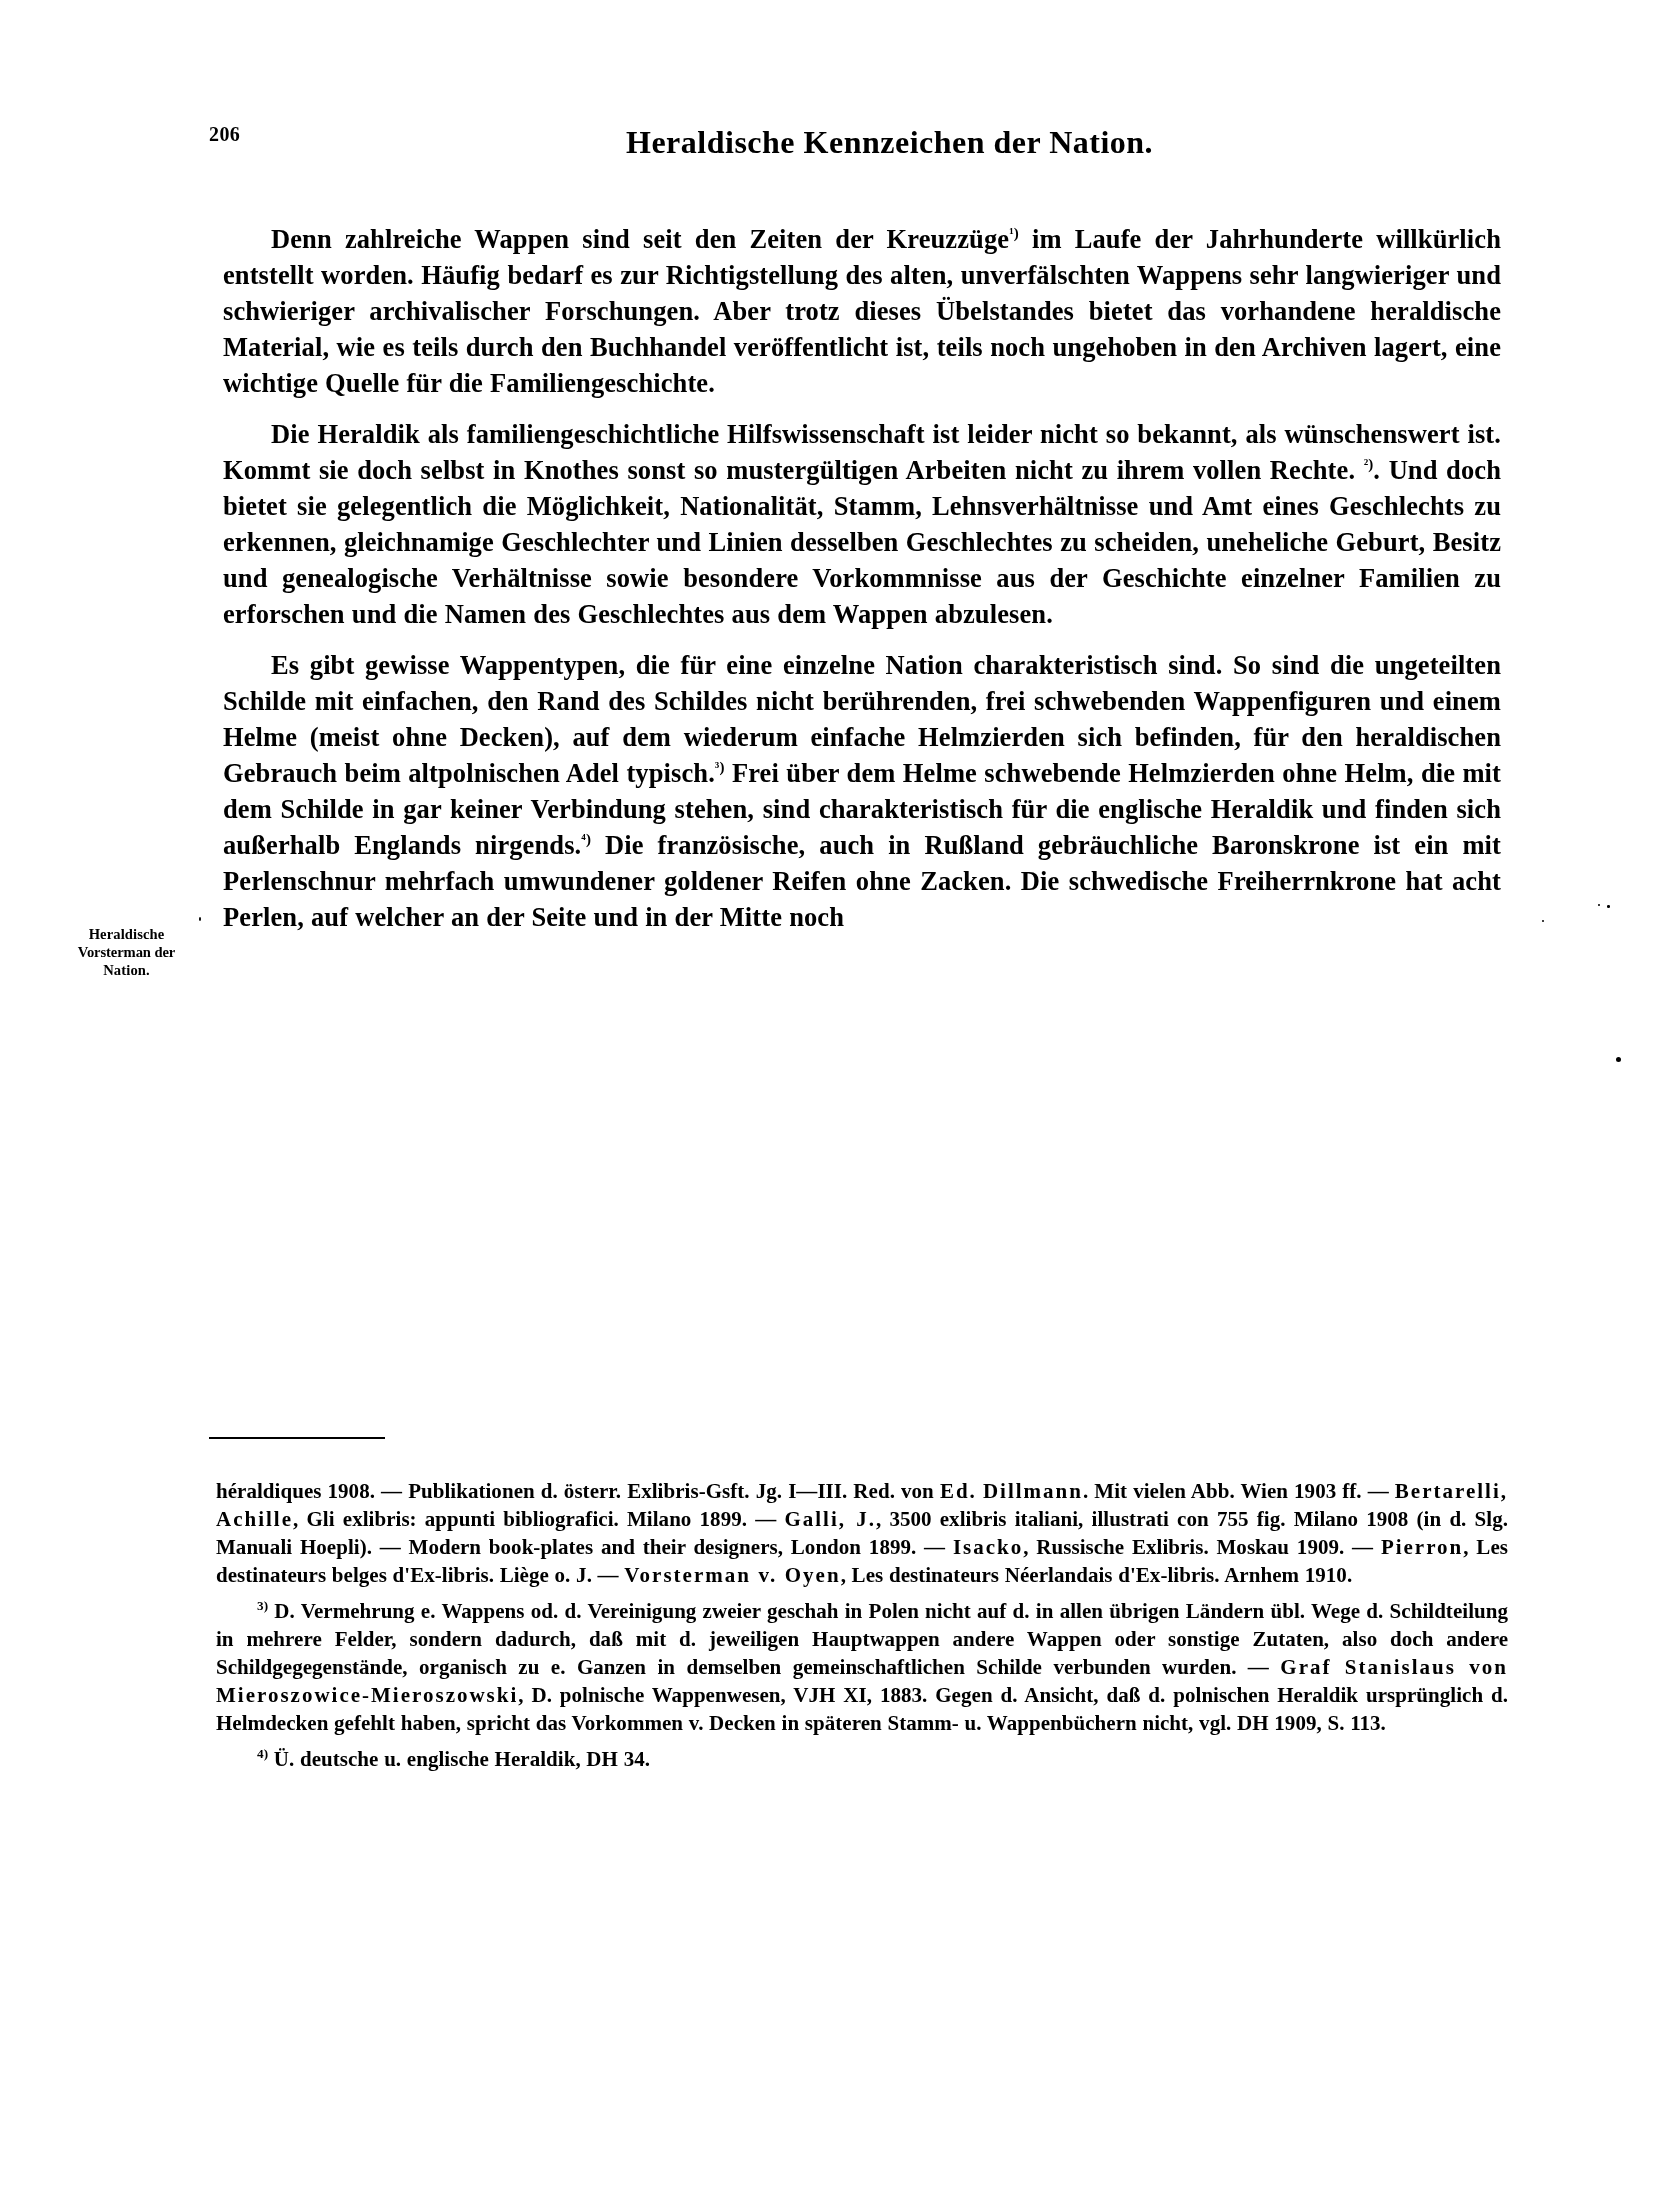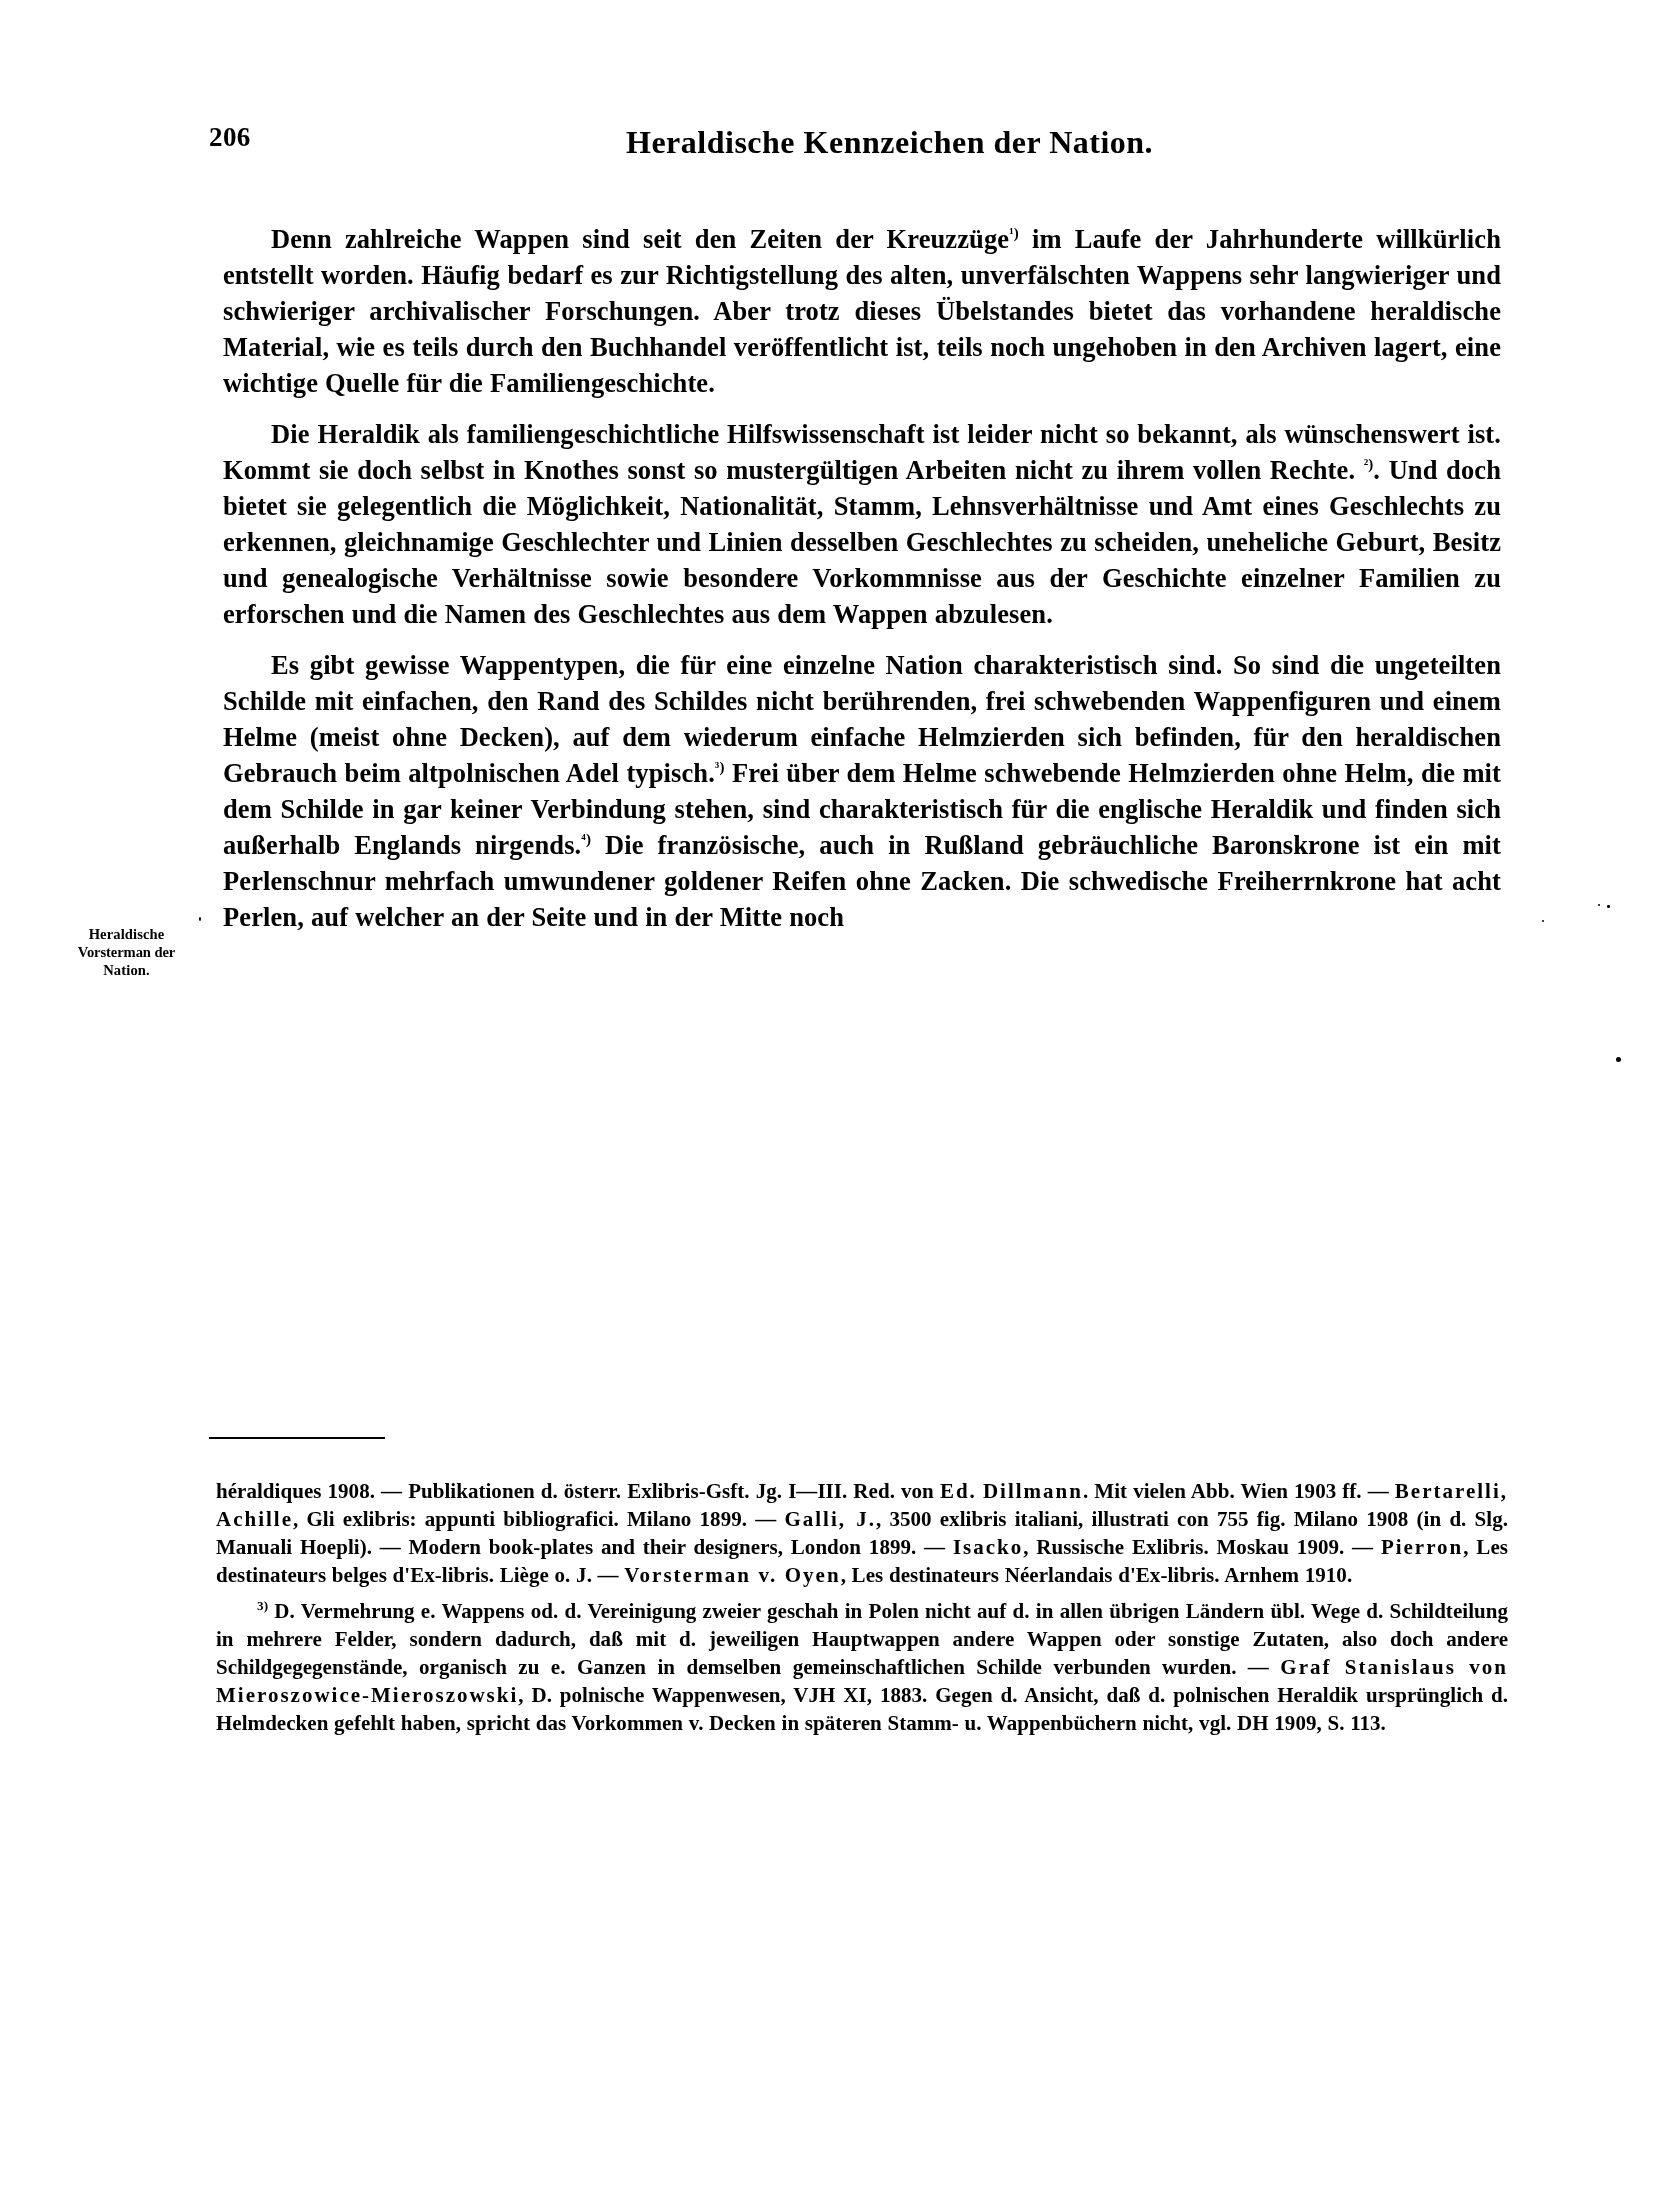--- a/index.html
+++ b/index.html
@@ -24,21 +24,21 @@
     position: absolute;
     left: 0;
     top: 124px;
     width: 1667px;
     height: 40px;
   }
   .folio {
     position: absolute;
     left: 209px;
     top: 0;
-    font-size: 27px;
+    font-size: 20px;
     font-weight: bold;
     letter-spacing: 0.4px;
     line-height: 1;
   }
   .head-title {
     position: absolute;
     left: 626px;
     top: 1.8px;
     font-size: 32px;
     font-weight: bold;
@@ -158,20 +158,21 @@
   <div class="fn-rule"></div>
 
   <div class="footnotes">
 
     <p class="fn-para"><span>héraldiques 1908. — Publikationen d. österr. Exlibris-Gsft. Jg. I—III. Red. von <span class="sp">Ed.</span> <span class="sp">Dillmann</span>. Mit vielen Abb. Wien 1903 ff. — <span class="sp">Bertarelli, Achille</span>, Gli exlibris: appunti bibliografici. Milano 1899. — <span class="sp">Galli, J.</span>, 3500 exlibris italiani, illustrati con 755 fig. Milano 1908 (in d. Slg. Manuali Hoepli). — Modern book-plates and their designers, London 1899. — <span class="sp">Isacko</span>, Russische Exlibris. Moskau 1909. — <span class="sp">Pierron</span>, Les destinateurs belges d'Ex-libris. Liège o. J. — <span class="sp">Vorsterman v. Oyen</span>, Les destinateurs Néerlandais d'Ex-libris. Arnhem 1910.</span></p>
 
 
 
     <p class="fn-para indent"><span class="fnum">3)</span> <span>D. Vermehrung e. Wappens od. d. Vereinigung zweier geschah in Polen nicht auf d. in allen übrigen Ländern übl. Wege d. Schildteilung in mehrere Felder, sondern dadurch, daß mit d. jeweiligen Hauptwappen andere Wappen oder sonstige Zutaten, also doch andere Schildgegegenstände, organisch zu e. Ganzen in demselben gemeinschaftlichen Schilde verbunden wurden. — <span class="sp">Graf Stanislaus von Mieroszowice-</span><span class="sp">Mieroszowski</span>, D. polnische Wappenwesen, VJH XI, 1883. Gegen d. Ansicht, daß d. polnischen Heraldik ursprünglich d. Helmdecken gefehlt haben, spricht das Vorkommen v. Decken in späteren Stamm- u. Wappenbüchern nicht, vgl. DH 1909, S. 113.</span></p>
 
+    <p class="fn-para indent"><span class="fnum">4)</span> <span>Ü. deutsche u. englische Heraldik, DH 34.</span></p>
 
   </div>
 
   <div class="speck" style="left:1607px; top:905px; width:2.6px; height:2.6px;"></div>
   <div class="speck" style="left:1616px; top:1057px; width:5.3px; height:5.3px;"></div>
   <div class="speck" style="left:1598px; top:904px; width:1.8px; height:1.8px;"></div>
 
   <div class="speck" style="left:1542px; top:920px; width:2.2px; height:2.2px;"></div>
   <div class="speck" style="left:199px; top:917px; width:2.2px; height:4.4px;"></div>
 

